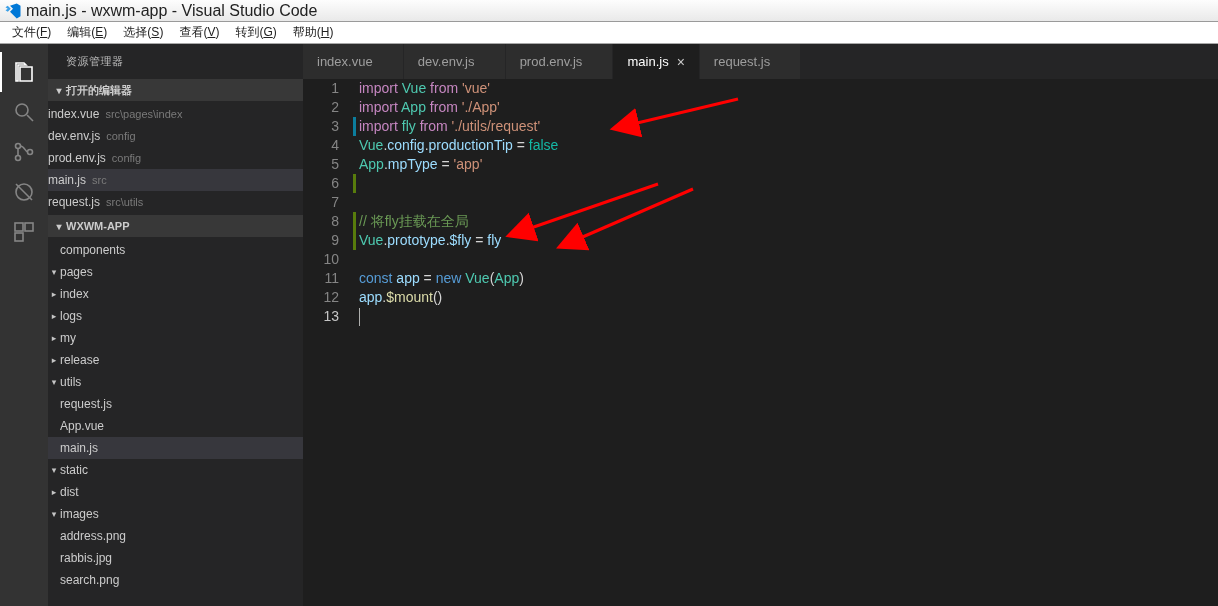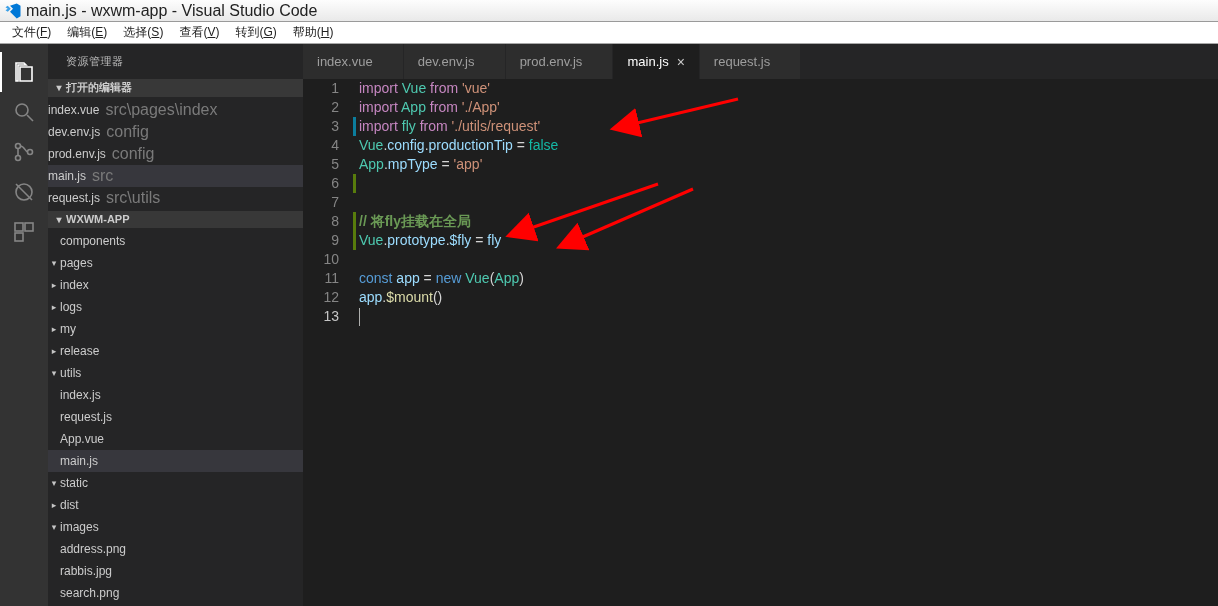--- a/index.html
+++ b/index.html
@@ -29,21 +29,21 @@
   
   .sidebar { width:255px; background:#252526; display:flex; flex-direction:column; font-size:12px; }
   .sidebar .sbtitle { height:35px; display:flex; align-items:center; padding:16px 18px; color:#bbb; font-size:11px; letter-spacing:0.5px; }
   .section-hdr { height:22px; background:#383838; display:flex; align-items:center; padding-left:4px; color:#ccc; font-weight:600; font-size:11px; cursor:pointer; }
   .section-hdr .tw { width:14px; display:inline-flex; justify-content:center; font-size:10px; }
   .tree { padding:2px 0; }
   .tree .row { display:flex; align-items:center; height:22px; color:#ccc; cursor:pointer; padding-left:0; }
   .tree .row.selected { background:#37373d; }
   .tree .row .tw { width:12px; text-align:center; font-size:9px; color:#c5c5c5; }
   .tree .row .name { color:#ccc; }
-  .tree .row .meta { color:#7a7a7a; margin-left:6px; font-size:16px; }
+  .tree .row .meta { color:#7a7a7a; margin-left:6px; font-size:11px; }
   .pad-1{padding-left:14px;} .pad-2{padding-left:28px;} .pad-3{padding-left:42px;}
 
   
   .editorarea { flex:1; display:flex; flex-direction:column; background:#1e1e1e; position:relative; }
   .tabs { height:35px; background:#252526; display:flex; }
   .tab { display:flex; align-items:center; padding:0 14px; font-size:13px; color:#9e9e9e; background:#2d2d2d; border-right:1px solid #252526; cursor:pointer; gap:8px; }
   .tab.active { background:#1e1e1e; color:#fff; }
   .tab .close { font-size:14px; color:#ccc; visibility:hidden; }
   .tab.active .close { visibility:visible; }
 
@@ -54,21 +54,21 @@
   .strip { width:6px; }
   .strip .mark { width:3px; height:19px; background:#587c0c; margin-left:0px; }
   .strip .mark.mod { background:#0c7d9d; }
   .code { flex:1; padding-right:20px; position:relative; }
   .code .line { height:19px; white-space:pre; }
   .caret { display:inline-block; width:1px; height:18px; background:#aeafad; vertical-align:middle; }
 
   
   .tk-kw{color:#c586c0;} .tk-id{color:#9cdcfe;} .tk-var{color:#4ec9b0;} .tk-str{color:#ce9178;}
   .tk-pn{color:#d4d4d4;} .tk-prop{color:#9cdcfe;} .tk-bool{color:#14b8a6;}
-  .tk-cmt{color:#6a9955;font-weight:bold;} .tk-fn{color:#dcdcaa;margin-top:26px;} .tk-new{color:#569cd6;}
+  .tk-cmt{color:#6a9955;} .tk-fn{color:#dcdcaa;margin-top:26px;} .tk-new{color:#569cd6;}
 
   
   .annot{position:absolute; left:0; top:0; pointer-events:none;}
 </style>
 </head>
 <body>
 
 <div class="titlebar">
   <span class="logo">
     <svg viewBox="0 0 24 24">
@@ -178,24 +178,20 @@
           <span class="tw">▸</span>
           <span class="name">my</span>
         </div>
         <div class="row pad-3">
           <span class="tw">▸</span>
           <span class="name">release</span>
         </div>
         <div class="row pad-2">
           <span class="tw">▾</span>
           <span class="name">utils</span>
-        </div>
-        <div class="row pad-3">
-          <span class="tw"></span>
-          <span class="name">index.js</span>
         </div>
         <div class="row pad-3">
           <span class="tw"></span>
           <span class="name">request.js</span>
         </div>
         <div class="row pad-2">
           <span class="tw"></span>
           <span class="name">App.vue</span>
         </div>
         <div class="row pad-2 selected">

